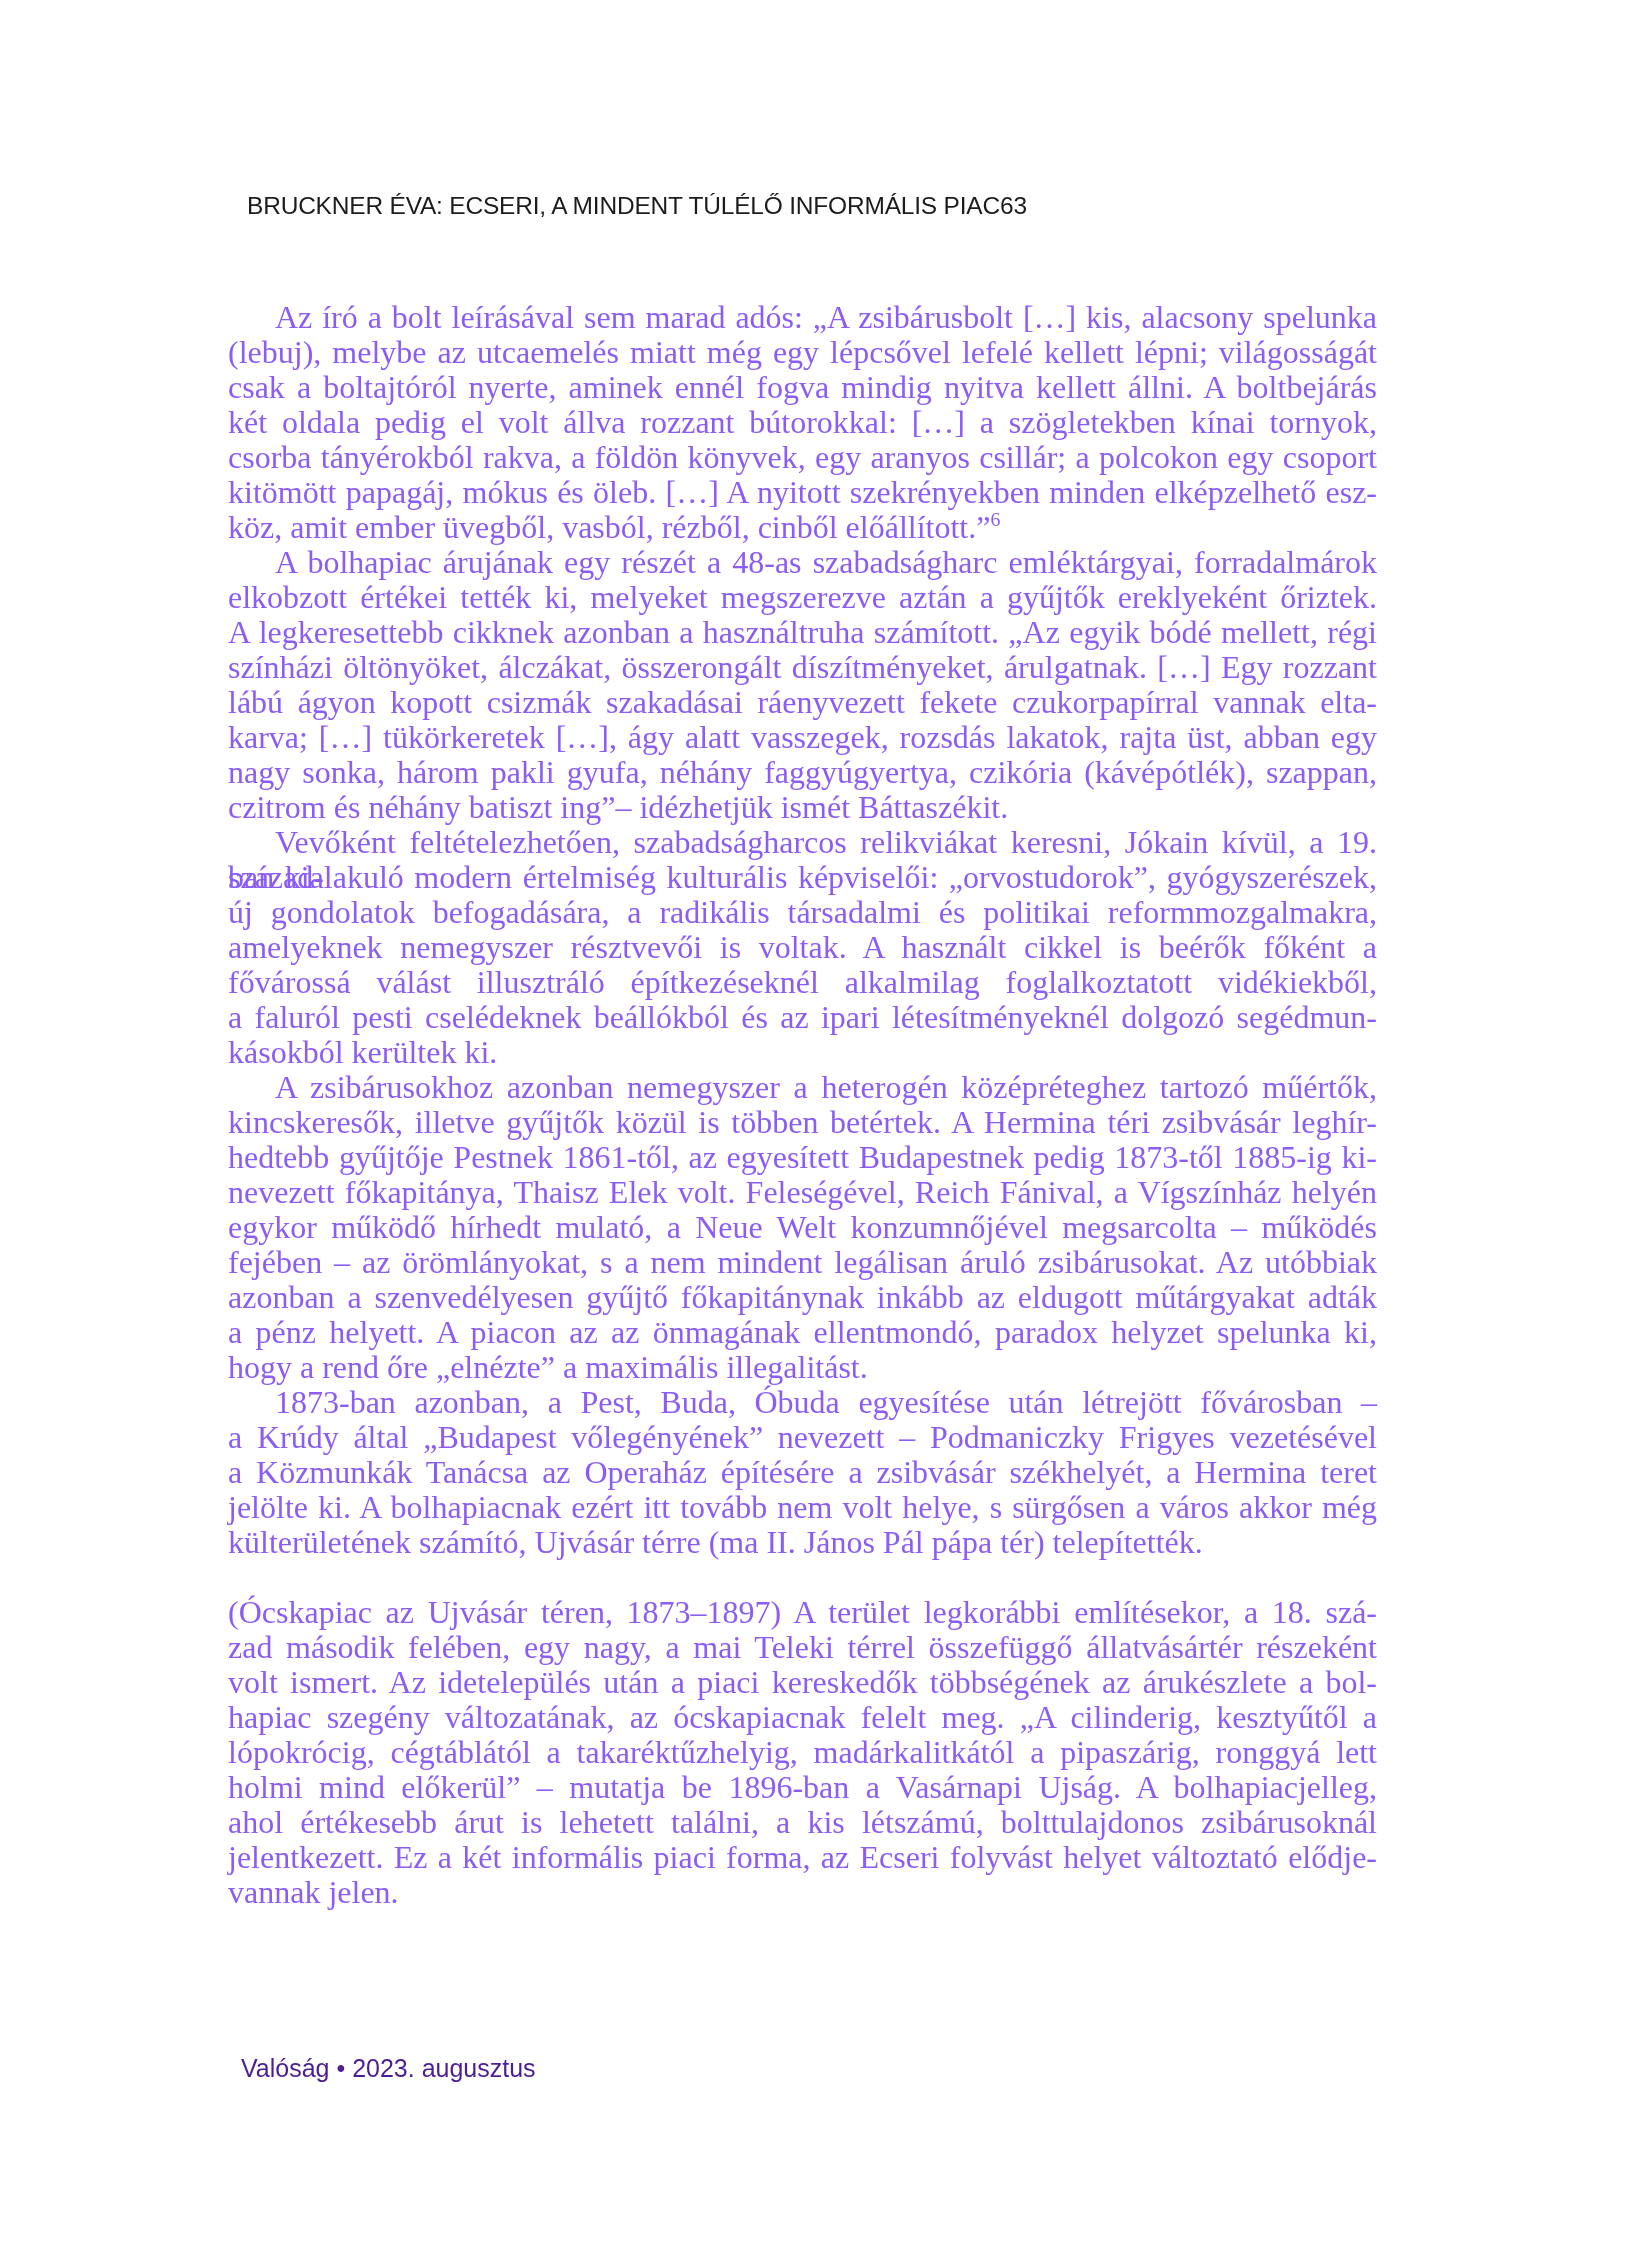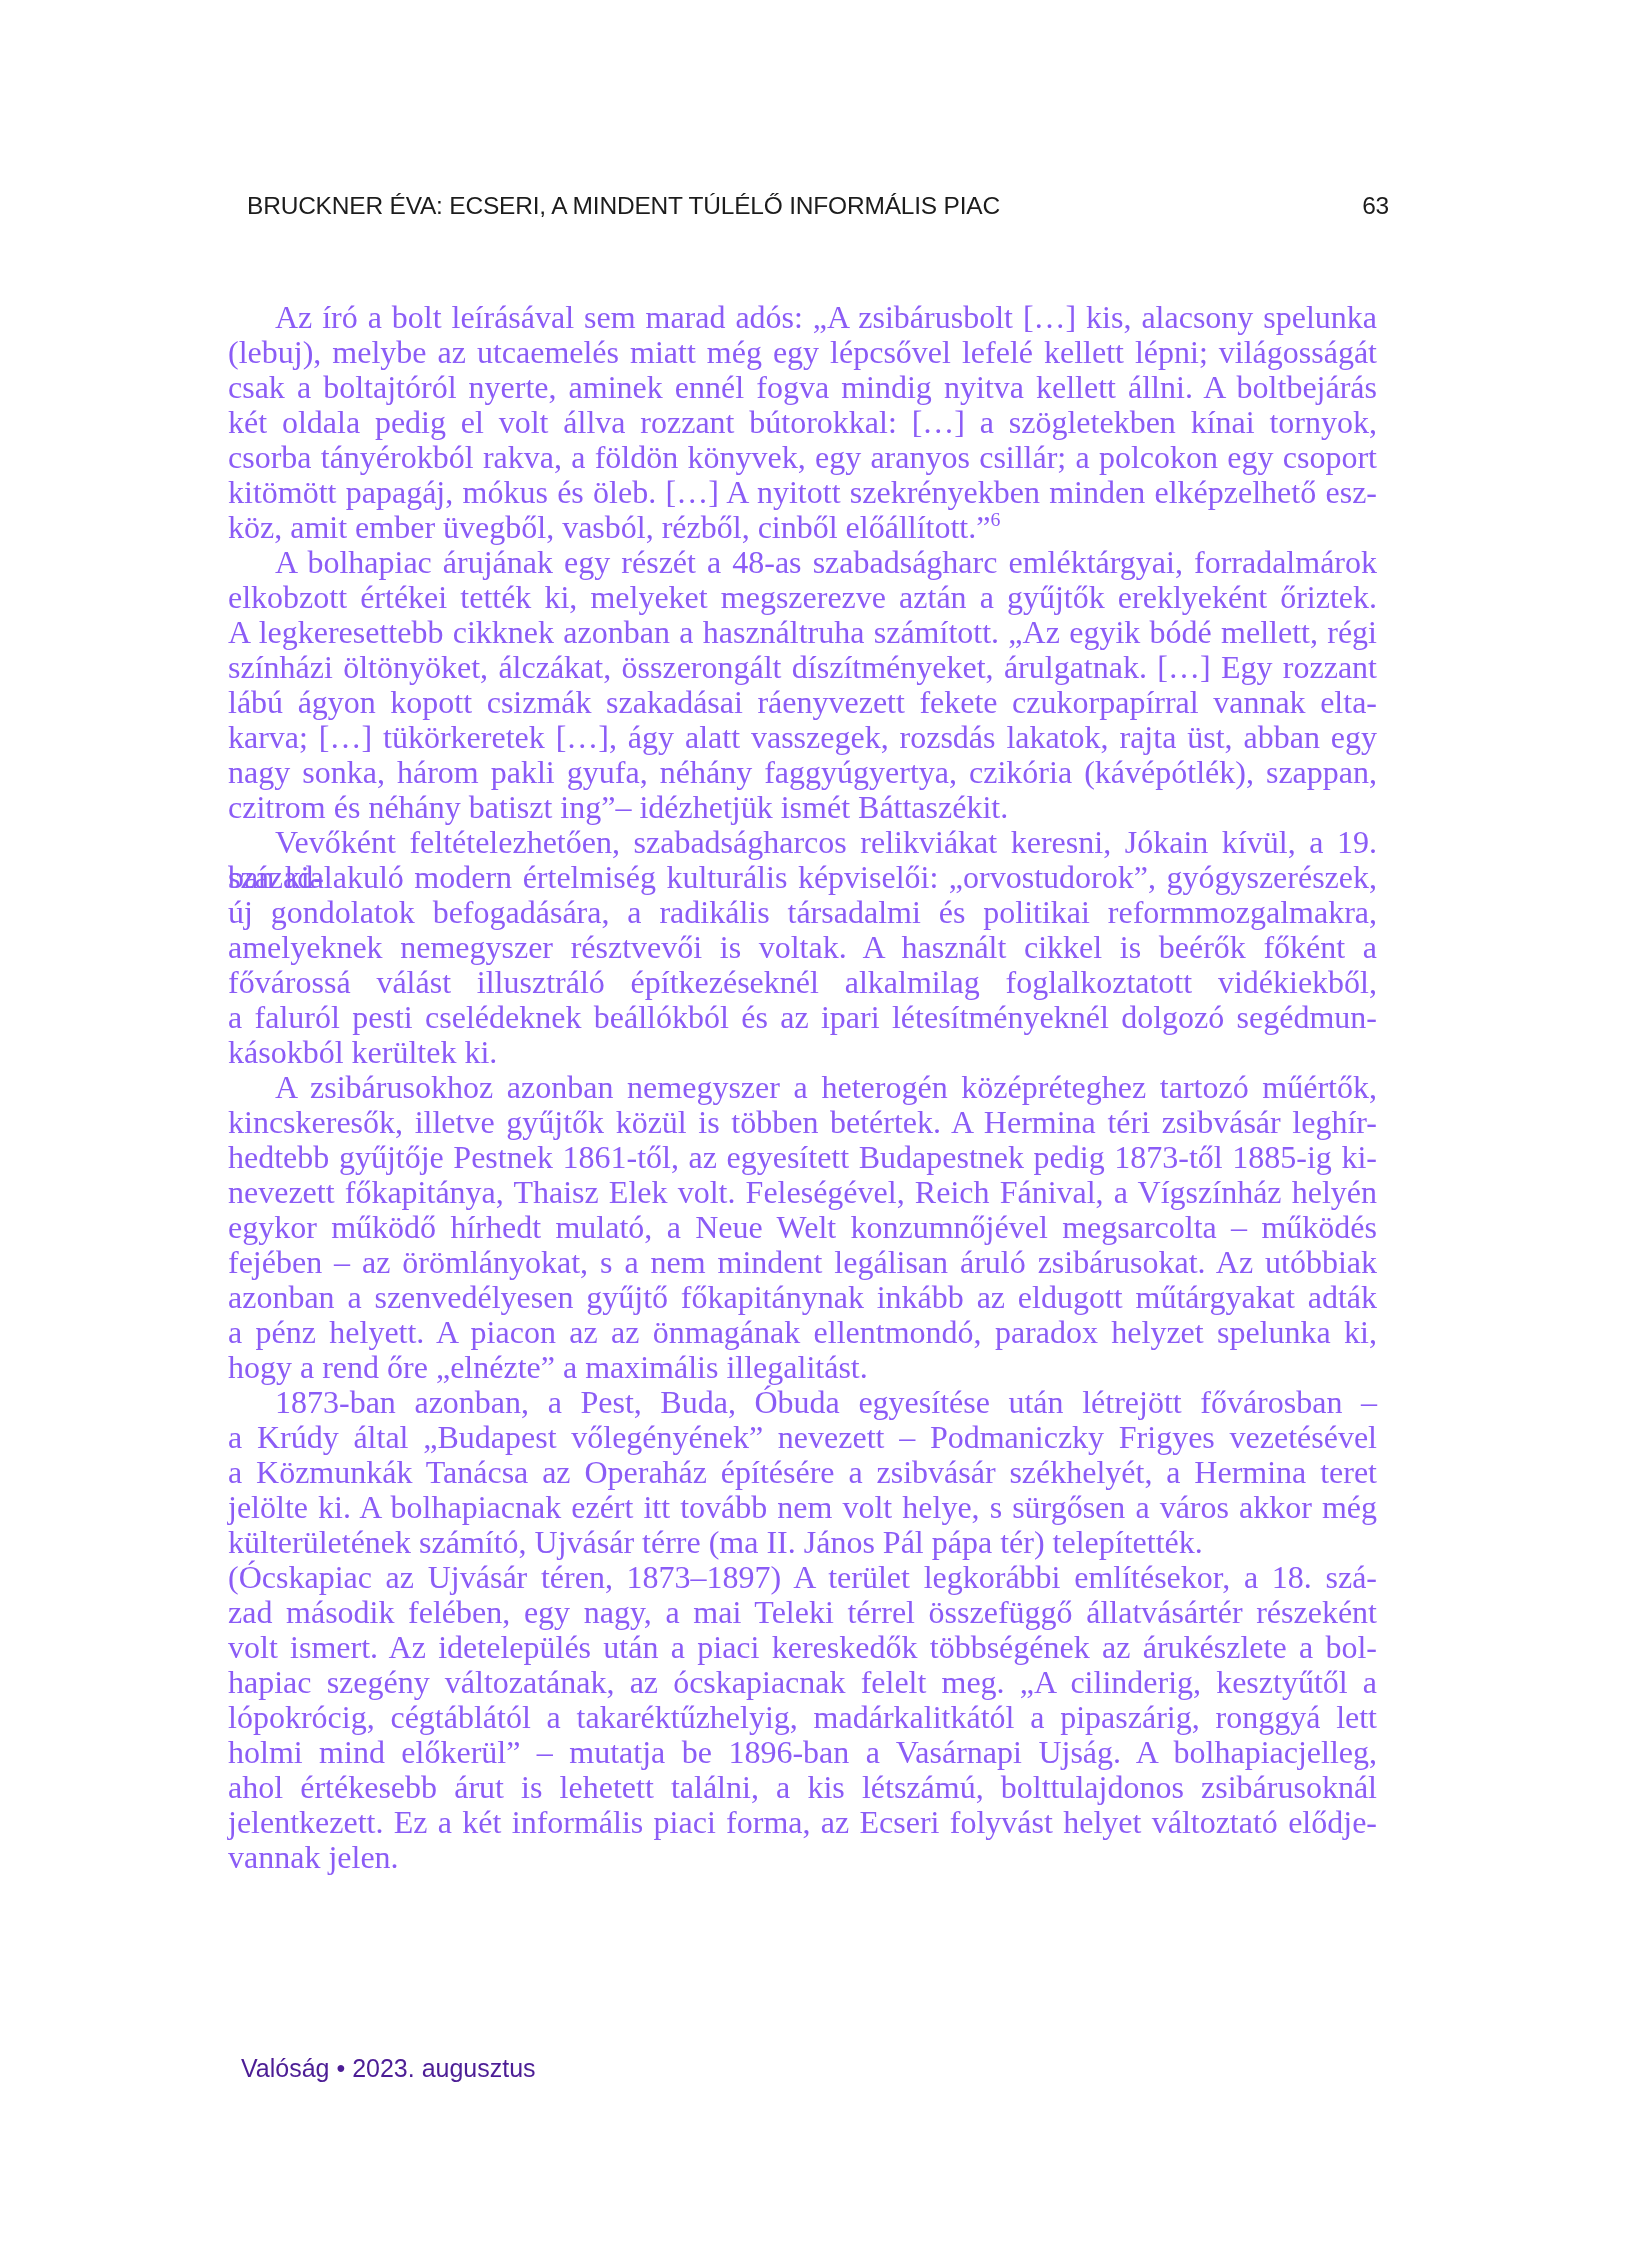--- a/index.html
+++ b/index.html
@@ -14,39 +14,39 @@
     background: #ffffff;
     color: #1c1c1c;
     overflow: hidden;
   }
   .header {
     position: absolute;
     left: 247px;
     top: 192px;
     width: 1142px;
     display: flex;
-    justify-content: space-between;
+    justify-content: flex-start;
     align-items: baseline;
     font-family: "Liberation Sans", sans-serif;
     font-size: 24.5px;
     letter-spacing: -0.2px;
     color: #1c1c1c;
   }
   .body-text {
     position: absolute;
     left: 228px;
     top: 300px;
     width: 1149px;
     font-family: "Liberation Serif", serif;
     font-size: 32px;
     line-height: 35px;
     color: #8b5cf6;
   }
   .para { margin: 0; }
-  .para.space-before { }
+  .para.space-before { margin-top: 35px; }
   .line {
     text-align: justify;
     text-align-last: justify;
     height: 35px;
     overflow: visible;
   }
   .line.last { text-align-last: left; }
   .line.indent { text-indent: 47px; }
   .it { }
   sup {

